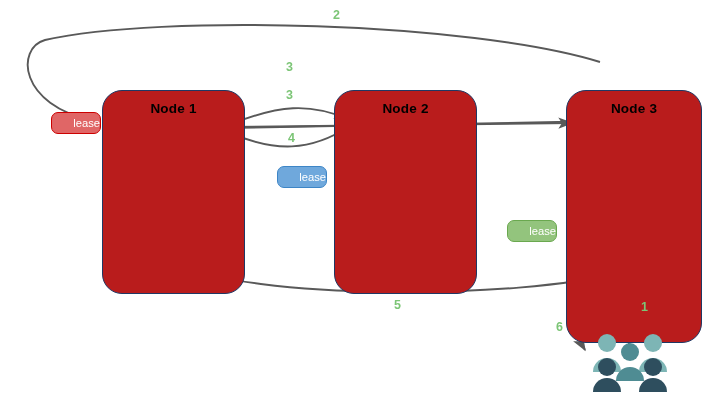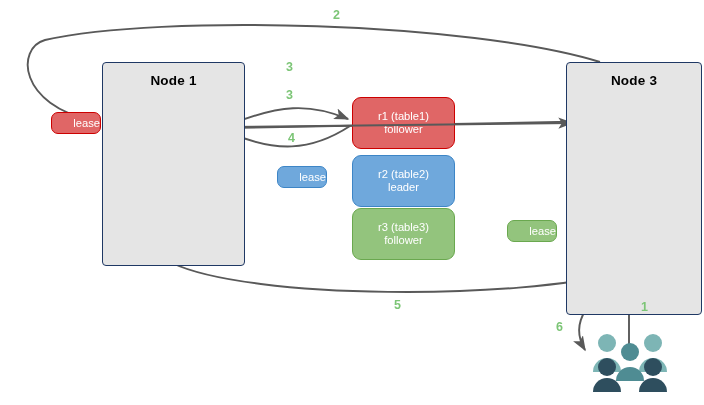--- a/index.html
+++ b/index.html
@@ -6,24 +6,25 @@
   body{
     font-family:"Liberation Sans", sans-serif;
     width:704px;height:405px;overflow:hidden;position:relative;
   }
   #stage{position:absolute;left:0;top:0;width:704px;height:405px;}
   svg#wires{position:absolute;left:0;top:0;width:704px;height:405px;pointer-events:none;}
 
   .node{
     position:absolute;
     border:1.6px solid #1f3864;
-    border-radius:4px;
-    background:#e5e5e5;
+    border-radius:20px;
+    background:#b91c1c;
     box-sizing:border-box;
     z-index:3;
+    margin-top:28px;
   }
   .node-title{
     position:absolute;left:0;right:0;top:10px;
     text-align:center;
     font-size:13.5px;font-weight:bold;color:#000000;
     letter-spacing:.2px;
   }
   .replica{
     position:absolute;
     box-sizing:border-box;
@@ -104,20 +105,23 @@
   </div>
   <div class="replica rep-blue" style="left:122px;top:155px;width:103px;height:52px;">
     <span>r2 (table2)</span>
     <span>follower</span>
   </div>
   <div class="replica rep-green" style="left:122px;top:208px;width:103px;height:52px;">
     <span>r3 (table3)</span>
     <span>follower</span>
   </div>
 
+  <div class="node" id="node2" style="left:334px;top:62px;width:143px;height:204px;">
+    <div class="node-title">Node 2</div>
+  </div>
   <div class="replica rep-red" style="left:352px;top:97px;width:103px;height:52px;">
     <span>r1 (table1)</span>
     <span>follower</span>
   </div>
   <div class="replica rep-blue" style="left:352px;top:155px;width:103px;height:52px;">
     <span>r2 (table2)</span>
     <span>leader</span>
   </div>
   <div class="replica rep-green" style="left:352px;top:208px;width:103px;height:52px;">
     <span>r3 (table3)</span>

